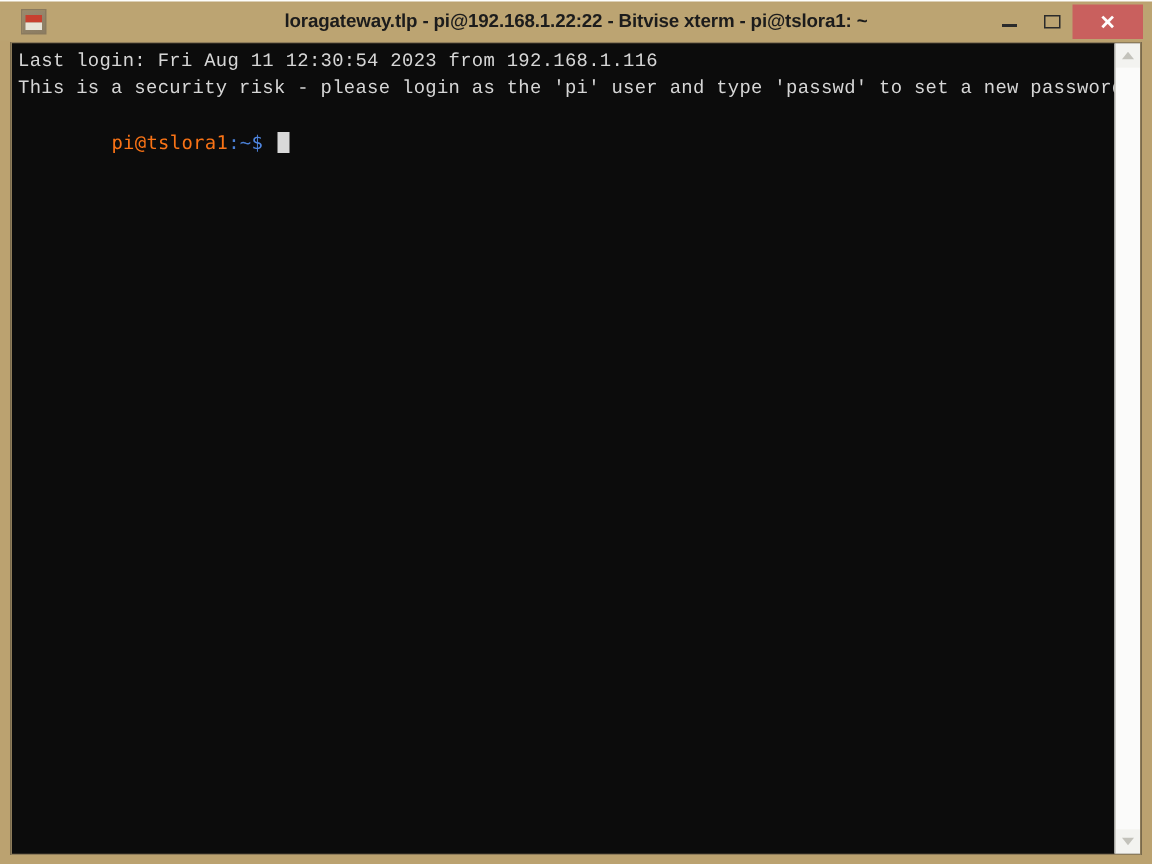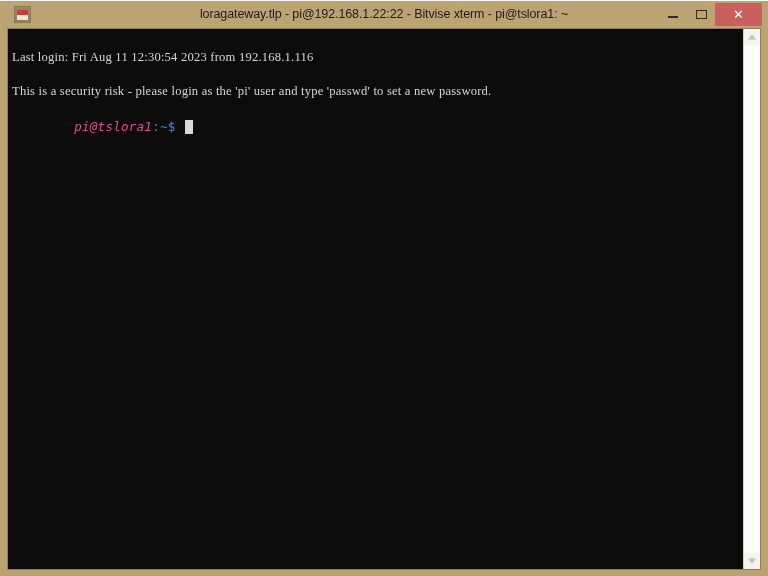--- a/index.html
+++ b/index.html
@@ -26,20 +26,21 @@
 
   
   .titlebar {
     position: absolute;
     left: 0; top: 1px;
     width: 768px;
     height: 25px;
     background: #bca472;
     display: flex;
     align-items: center;
+    font-weight: bold;
   }
 
   .app-icon {
     position: absolute;
     left: 14px; top: 4px;
     width: 17px; height: 17px;
     background: linear-gradient(160deg, #9a8a6e 0%, #8b7c62 100%);
     border: 1px solid #8a7a5e;
     box-sizing: border-box;
     overflow: hidden;
@@ -130,38 +131,37 @@
     left: 0; top: 0;
     width: 735px;
     height: 540px;
     background: #0c0c0c;
     overflow: hidden;
     padding: 3px 0 0 4px;
     box-sizing: border-box;
   }
 
   .term-line {
-    font-family: Liberation Serif, serif;
+    font-family: Liberation Mono, monospace;
     font-size: 12.6px;
     line-height: 18px;
     color: #d6d6d6;
     white-space: pre;
     letter-spacing: 0.2px;
-    margin-top: 16px;
   }
   .term-line.blank { color: transparent; }
 
   .prompt-line {
     font-family: "DejaVu Sans Mono", "Liberation Mono", monospace;
     font-size: 12.6px;
     line-height: 18px;
     white-space: pre;
     letter-spacing: 0.2px;
   }
-  .p-user  { color: #ec4899; font-style: italic; }
+  .p-user  { color: #f97316; }
   .p-path  { color: #4a7fd4; }
   .p-sym   { color: #4f86e0; }
   .cursor {
     display: inline-block;
     width: 8px;
     height: 14px;
     background: #d9d9d9;
     vertical-align: -3px;
     margin-left: 2px;
   }

